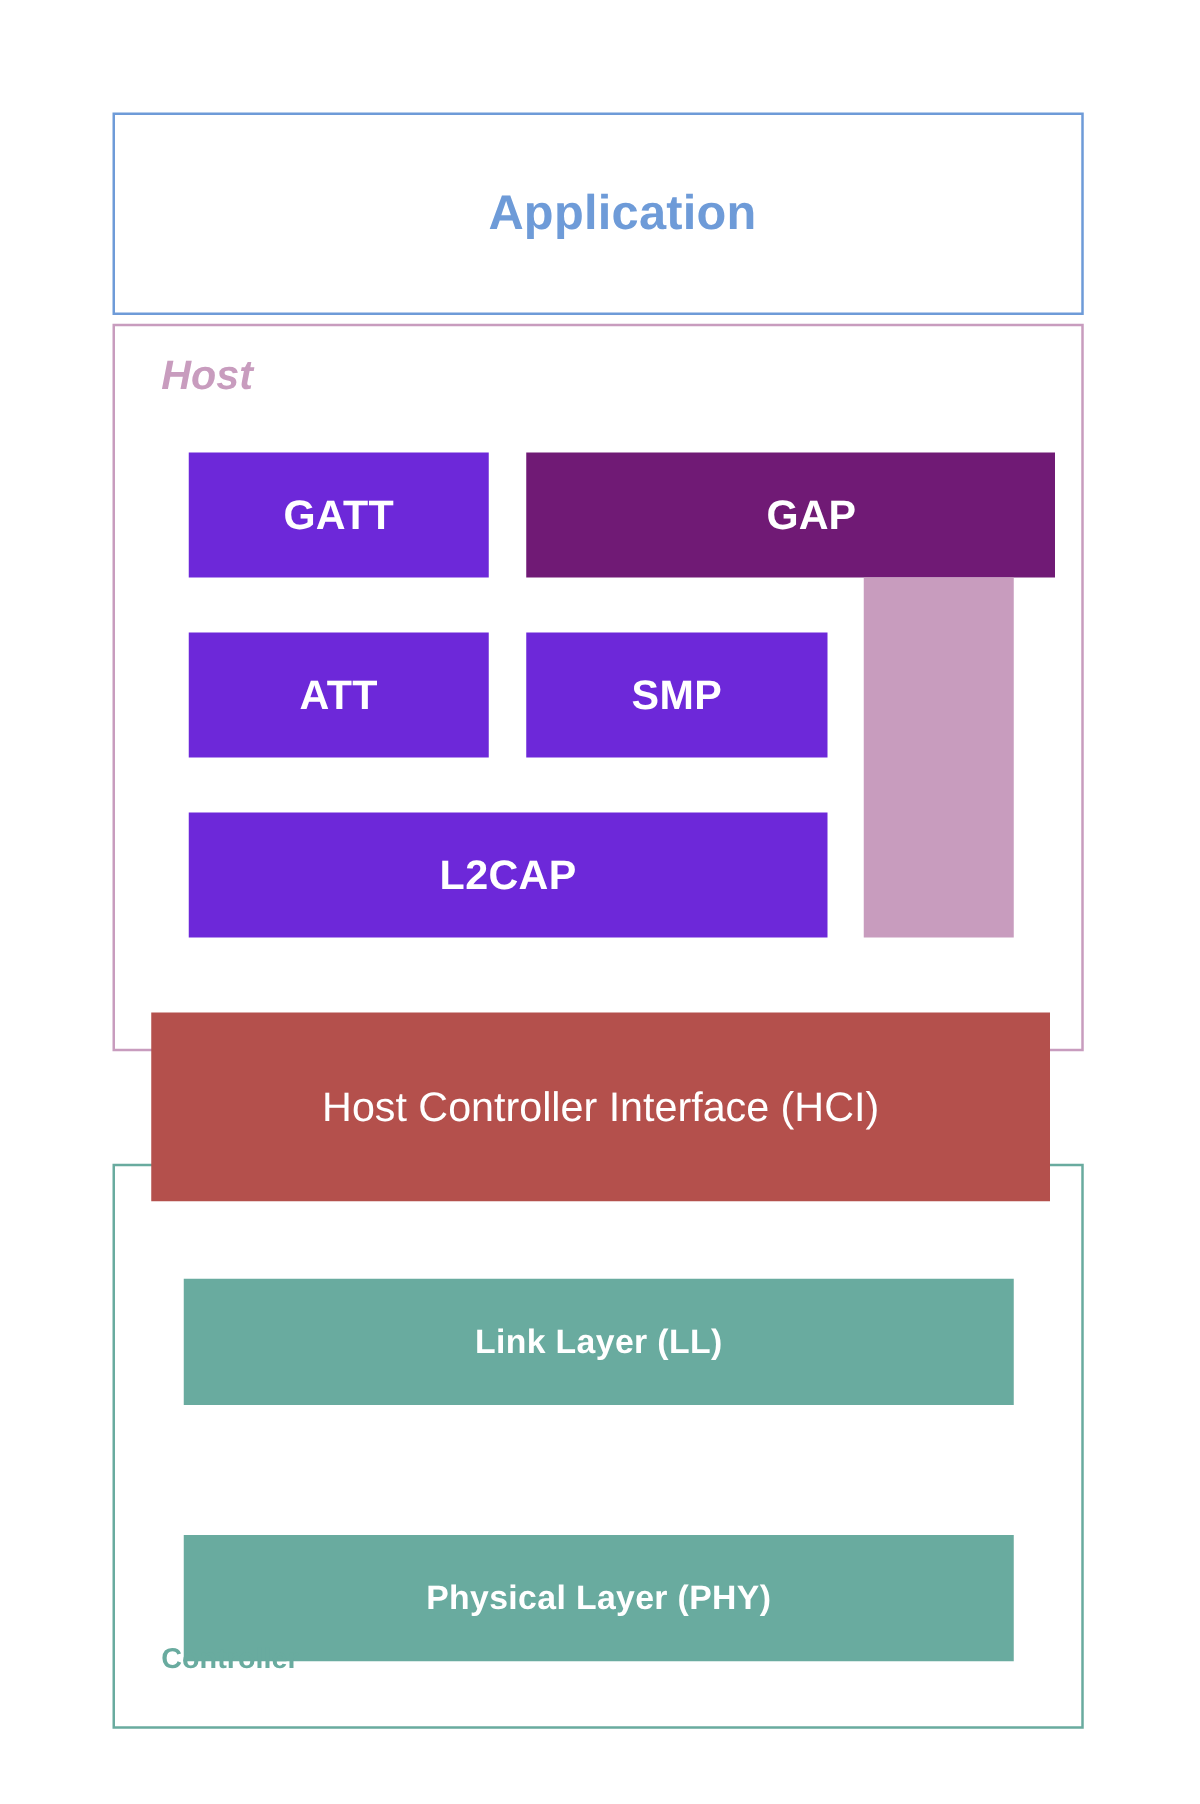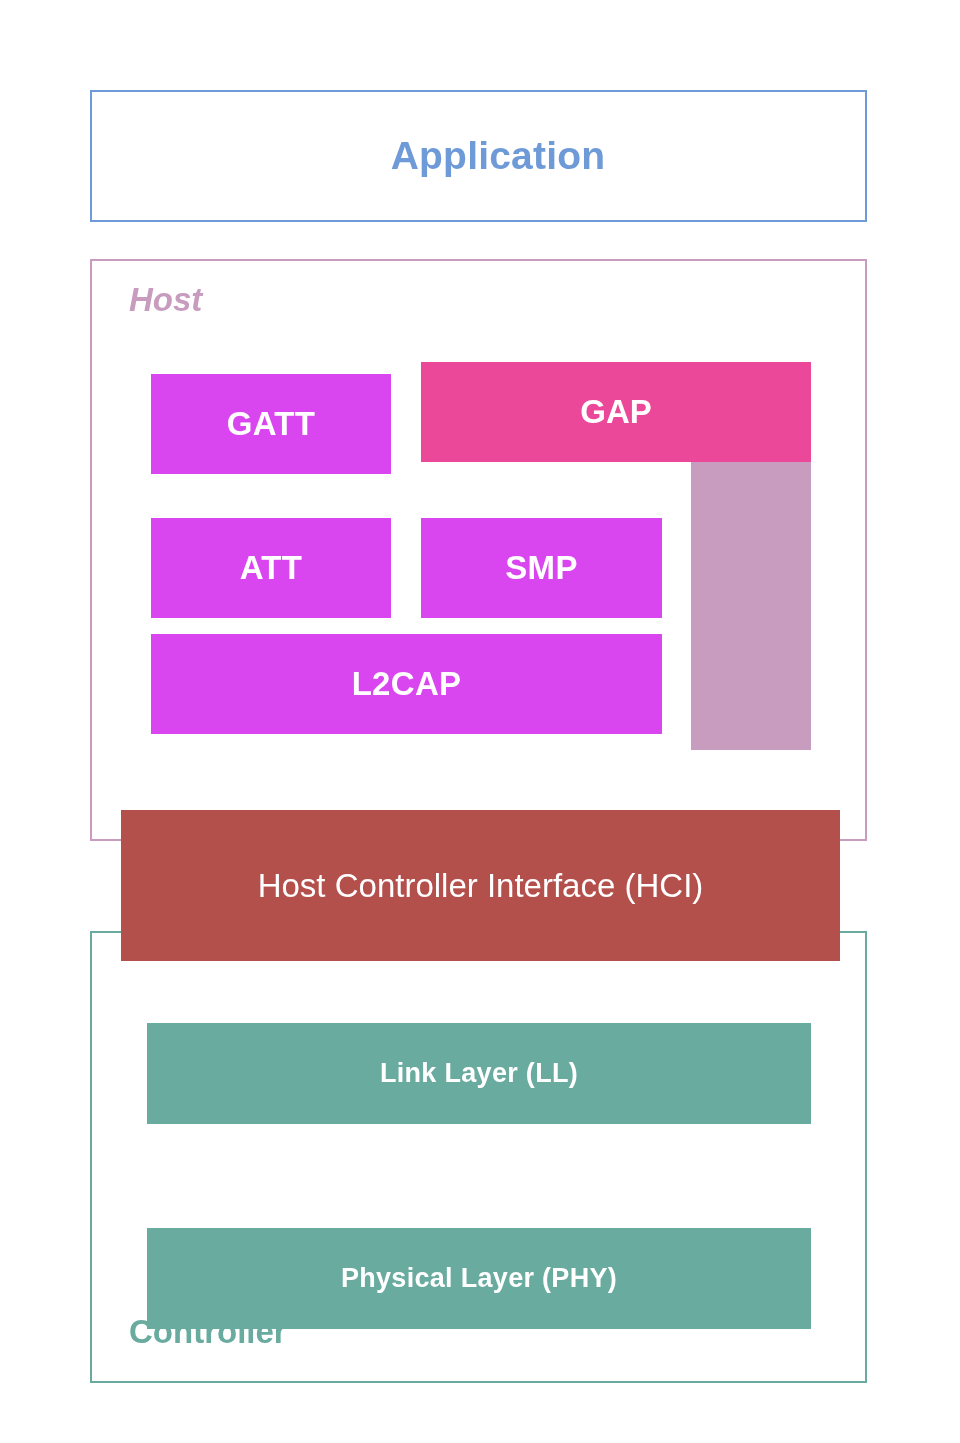--- a/index.html
+++ b/index.html
@@ -20,21 +20,21 @@
     background: #ffffff;
     overflow: hidden;
   }
 
   
   .abs { position: absolute; box-sizing: border-box; }
 
   
   .app-box {
     left: 90px;  top: 90px;
-    width: 777px; height: 132px;
+    width: 777px; height: 162px;
     border: 2px solid #6e9bd8;
     background: #ffffff;
     display: flex;
     align-items: center;
     justify-content: center;
     padding-left: 39px;
   }
   .app-label {
     color: #6e9bd8;
     font-size: 39px;
@@ -52,52 +52,52 @@
   .host-label {
     left: 129px; top: 281px;
     color: #c89cbe;
     font-size: 33px;
     font-weight: bold;
     font-style: italic;
   }
 
   
   .mauve {
-    background: #d946ef;
+    background: #6d28d9;
     color: #ffffff;
     display: flex;
     align-items: center;
     justify-content: center;
     font-size: 33px;
     font-weight: bold;
     letter-spacing: 0.3px;
-    margin-top: 12px;
   }
   .blk-gatt  { left: 151px; top: 362px; width: 240px; height: 100px; }
   .blk-att   { left: 151px; top: 506px; width: 240px; height: 100px; }
   .blk-smp   { left: 421px; top: 506px; width: 241px; height: 100px; }
-  .blk-l2cap { left: 151px; top: 622px; width: 511px; height: 100px; }
+  .blk-l2cap { left: 151px; top: 650px; width: 511px; height: 100px; }
 
   
   .blk-gap {
     left: 421px; top: 362px;
     width: 390px; height: 388px;
     background: transparent;
     color: #ffffff;
     font-size: 33px;
     font-weight: bold;
   }
   .blk-gap .gap-top {
     position: absolute;
     left: 0; top: 0;
     width: 390px; height: 100px;
-    background: #ec4899;
+    background: #701a75;
     display: flex;
     align-items: center;
     justify-content: center;
+    padding-left: 33px;
   }
   .blk-gap .gap-col {
     position: absolute;
     left: 270px; top: 100px;
     width: 120px; height: 288px;
     background: #c89cbe;
   }
 
   
   .hci-box {
@@ -116,21 +116,21 @@
   
   .ctrl-box {
     left: 90px; top: 931px;
     width: 777px; height: 452px;
     border: 2px solid #69ab9f;
     background: transparent;
   }
   .ctrl-label {
     left: 129px; top: 1313px;
     color: #69ab9f;
-    font-size: 33px;
+    font-size: 23px;
     font-weight: bold;
     z-index: 6;
   }
 
   
   .teal {
     background: #69ab9f;
     color: #ffffff;
     display: flex;
     align-items: center;

